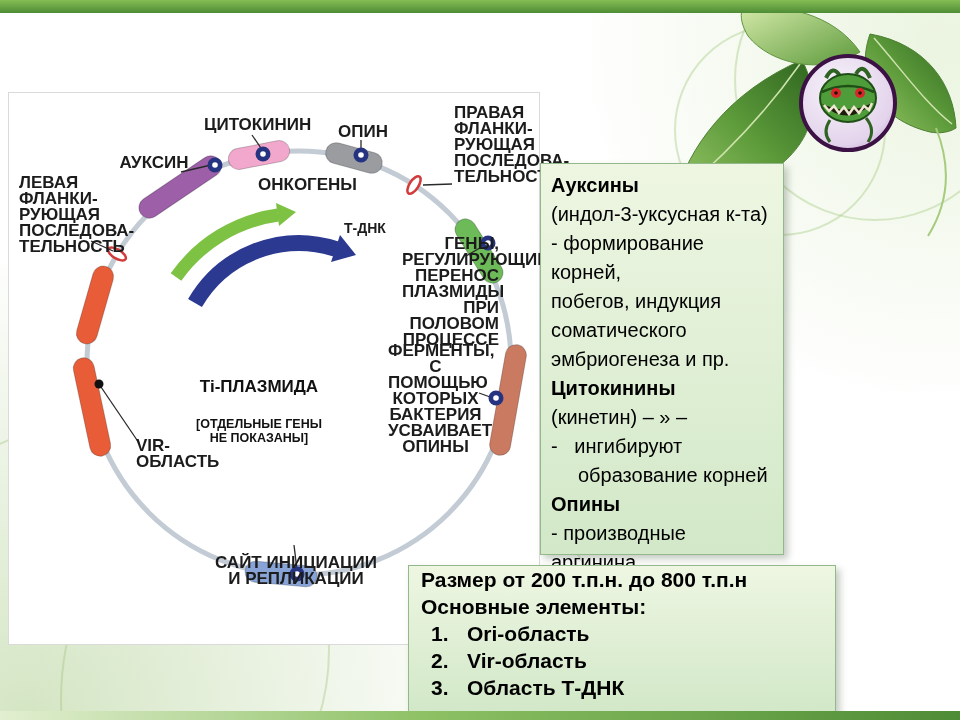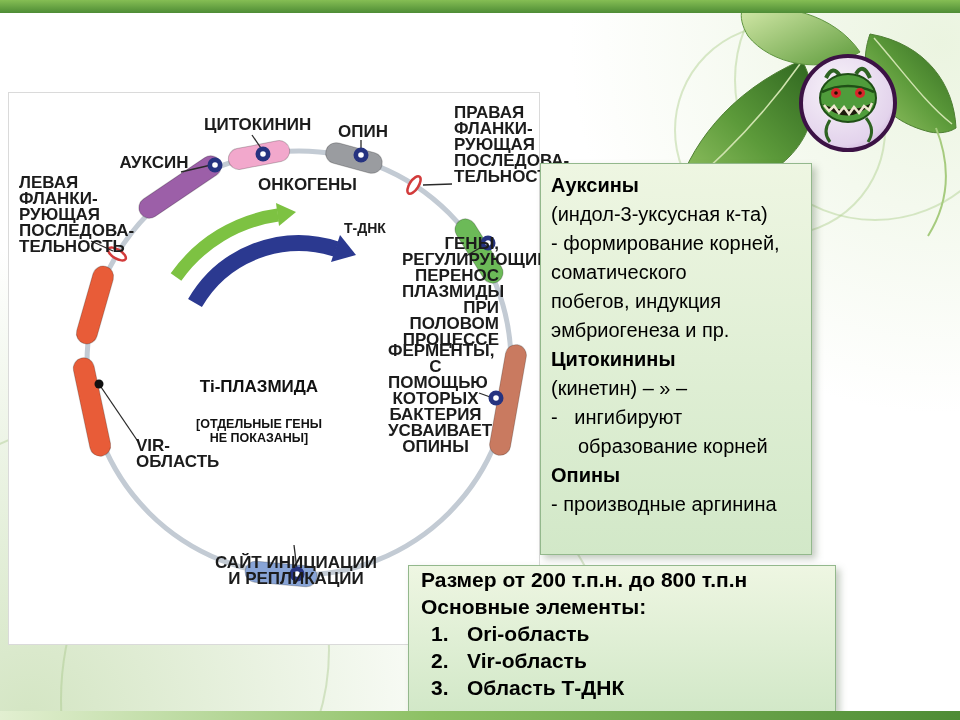--- a/index.html
+++ b/index.html
@@ -48,21 +48,21 @@
   .lab-enzymes   { left:379px; top:250px; width:95px; text-align:center; }
   .lab-vir       { left:127px; top:345px; width:110px; }
   .lab-init      { left:202px; top:417px; width:170px; text-align:center;margin-top:45px; }
   .center-block  { position:absolute; left:143px; top:251px; width:214px; text-align:center; z-index:3; }
   .center-title  { font-size:17px; font-weight:bold; color:#111;margin-top:33px; }
   .center-sub    { font-size:12.5px; font-weight:bold; color:#111; white-space:pre-line; margin-top:20px; }
 
   
   .gbox { position:absolute; background:linear-gradient(180deg,#eef6e2,#d2e8c8);
           border:1px solid #93b88c; box-shadow:4px 4px 7px rgba(90,110,80,.35); color:#000; z-index:5; }
-  .hormone-box { left:540px; top:163px; width:272px; height:392px; padding:7px 10px;
+  .hormone-box { left:540px; top:163px; width:244px; height:392px; padding:7px 10px;
                  font-size:20px; line-height:29px; }
   .hormone-box .b { font-weight:bold; }
   .hormone-box .ind { padding-left:27px; }
   .pre { white-space:pre-wrap; }
   .size-box { left:408px; top:565px; width:428px; height:147px; padding:0 12px;
               font-size:21px; line-height:27px; font-weight:bold; }
   .size-item { display:flex; padding-left:10px; }
   .size-item .num { width:36px; }
 
   
@@ -188,22 +188,22 @@
       <div class="center-title">Ti-ПЛАЗМИДА</div>
       <div class="center-sub">[ОТДЕЛЬНЫЕ ГЕНЫ
 НЕ ПОКАЗАНЫ]</div>
     </div>
   </div>
 
   <div class="gbox hormone-box">
     <div class="b">Ауксины</div>
     <div>(индол-3-уксусная к-та)</div>
     <div>- формирование корней,</div>
+    <div>побегов, индукция</div>
     <div>соматического</div>
-    <div>побегов, индукция</div>
     <div>эмбриогенеза и пр.</div>
     <div class="b">Цитокинины</div>
     <div>(кинетин) – » –</div>
     <div class="pre">-   ингибируют</div>
     <div class="ind">образование корней</div>
     <div class="b">Опины</div>
     <div>- производные аргинина</div>
   </div>
 
   <div class="gbox size-box">

